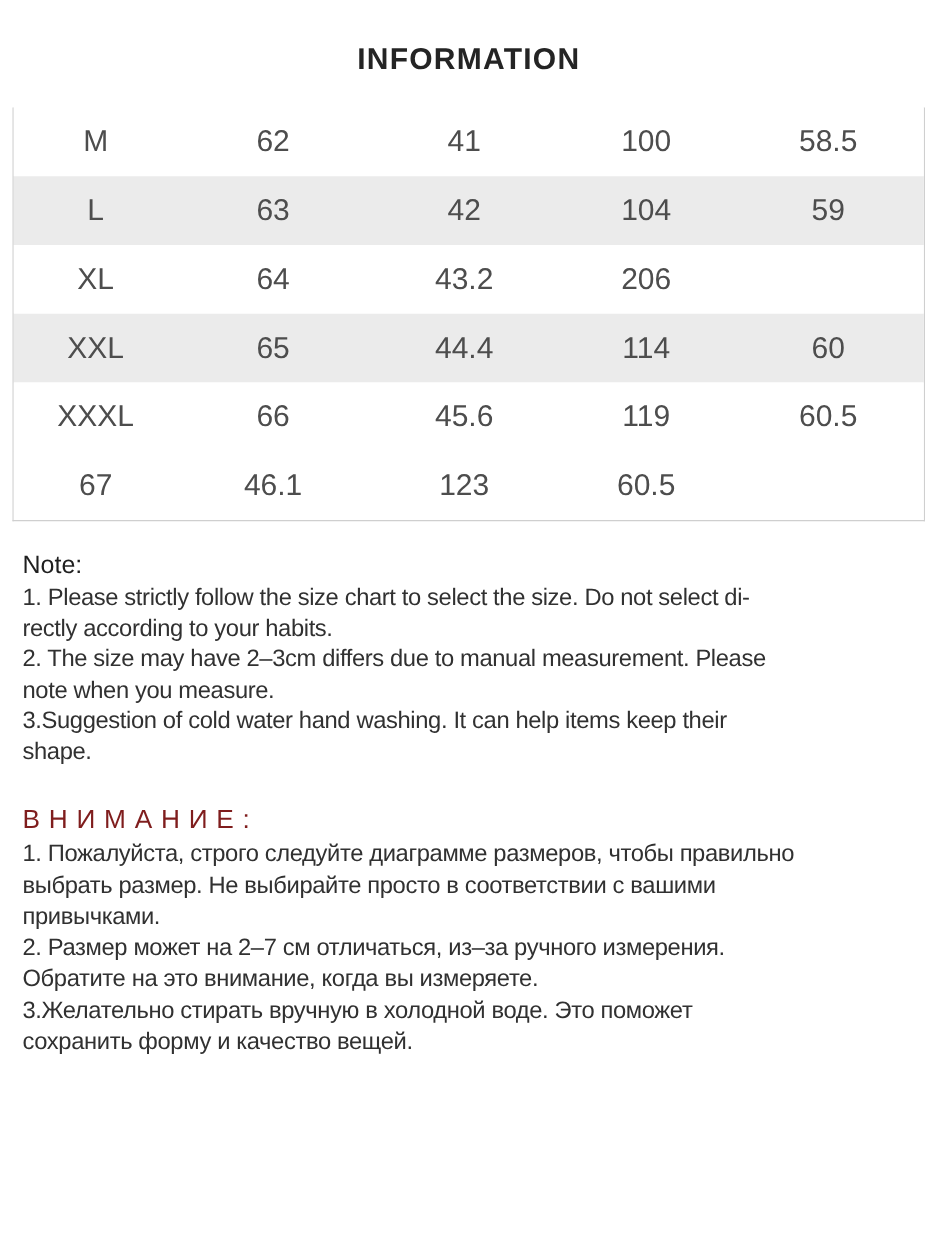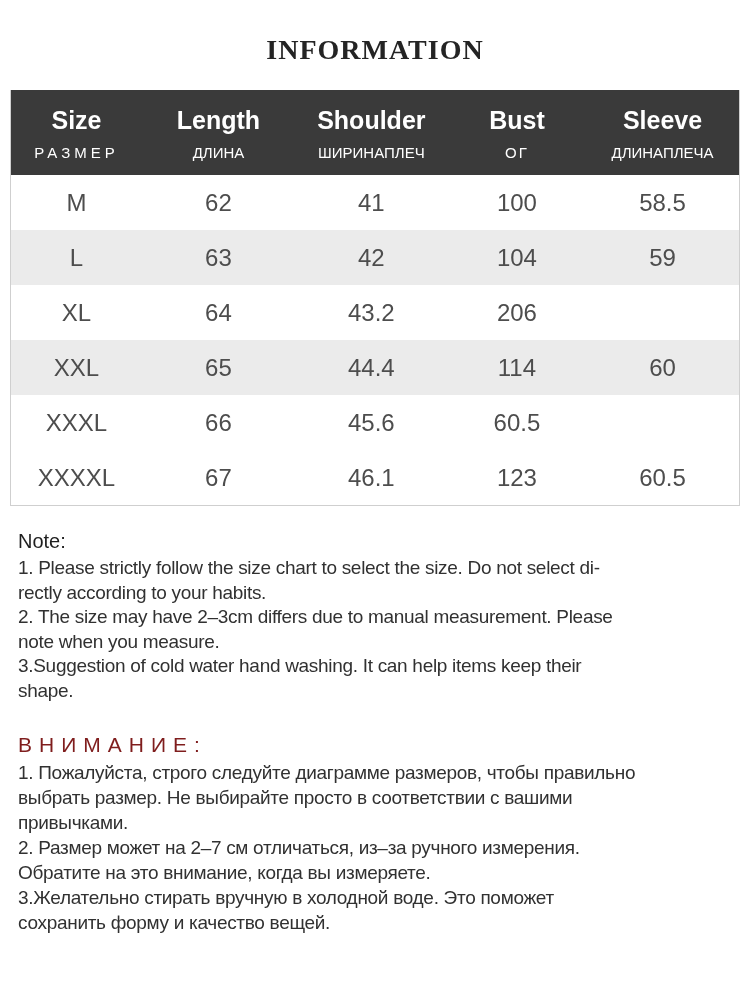--- a/index.html
+++ b/index.html
@@ -11,25 +11,24 @@
     width: 750px;
     height: 1000px;
     font-family: "Liberation Sans", sans-serif;
     color: #303030;
     position: relative;
     overflow: hidden;
   }
   .page-title {
     margin-top: 34px;
     text-align: center;
-    font-size: 28px;
+    font-size: 24px;
     font-weight: bold;
     letter-spacing: 1px;
     color: #242424;
-    font-family: Liberation Serif, serif;
   }
   
   .size-table {
     margin: 24px 10px 0 10px;
     border: 1px solid #cfcfcf;
     border-top: none;
   }
   .thead {
     display: grid;
     grid-template-columns: 18% 21% 21% 19% 21%;
@@ -87,42 +86,20 @@
     color: #313131;
   }
   .note-lines.ru .note-line { line-height: 25px; }
 </style>
 </head>
 <body>
 
 <div class="page-title">INFORMATION</div>
 
 <div class="size-table">
-  <div class="thead">
-      <div class="hcell">
-        <div class="h-en">Size</div>
-        <div class="h-ru">РАЗМЕР</div>
-      </div>
-      <div class="hcell">
-        <div class="h-en">Length</div>
-        <div class="h-ru">ДЛИНА</div>
-      </div>
-      <div class="hcell">
-        <div class="h-en">Shoulder</div>
-        <div class="h-ru">ШИРИНАПЛЕЧ</div>
-      </div>
-      <div class="hcell">
-        <div class="h-en">Bust</div>
-        <div class="h-ru">ОГ</div>
-      </div>
-      <div class="hcell">
-        <div class="h-en">Sleeve</div>
-        <div class="h-ru">ДЛИНАПЛЕЧА</div>
-      </div>
-    </div>
   <div>
       <div class="trow">
         <div class="tcell">M</div>
         <div class="tcell">62</div>
         <div class="tcell">41</div>
         <div class="tcell">100</div>
         <div class="tcell">58.5</div>
       </div>
       <div class="trow shaded">
         <div class="tcell">L</div>
@@ -141,24 +118,24 @@
         <div class="tcell">XXL</div>
         <div class="tcell">65</div>
         <div class="tcell">44.4</div>
         <div class="tcell">114</div>
         <div class="tcell">60</div>
       </div>
       <div class="trow">
         <div class="tcell">XXXL</div>
         <div class="tcell">66</div>
         <div class="tcell">45.6</div>
+        <div class="tcell">119</div>
         <div class="tcell">60.5</div>
       </div>
       <div class="trow">
-        <div class="tcell">XXXXL</div>
         <div class="tcell">67</div>
         <div class="tcell">46.1</div>
         <div class="tcell">123</div>
         <div class="tcell">60.5</div>
       </div>
     </div>
 </div>
 
 <div class="notes">
   <div class="note-heading-en">Note:</div>

